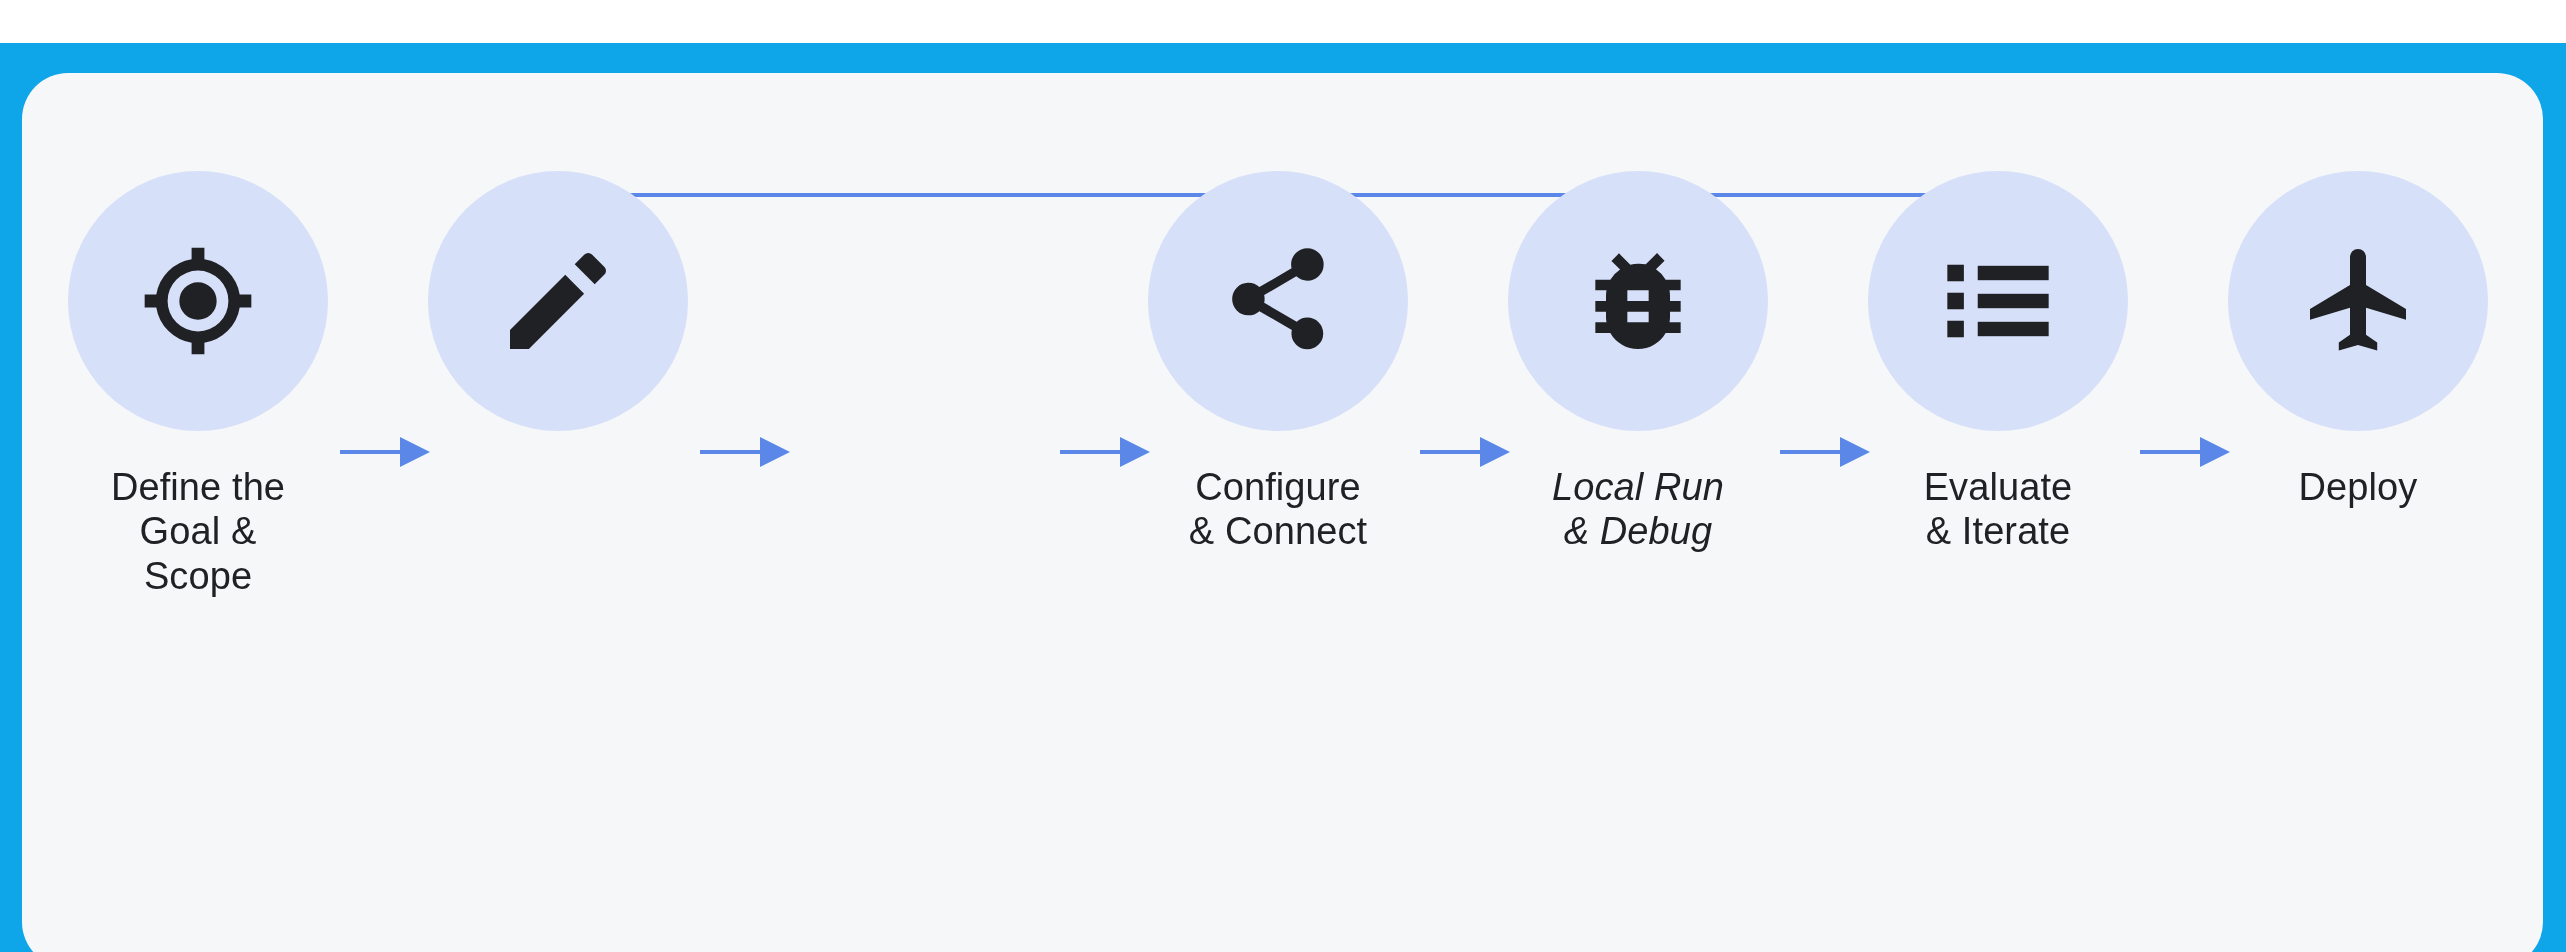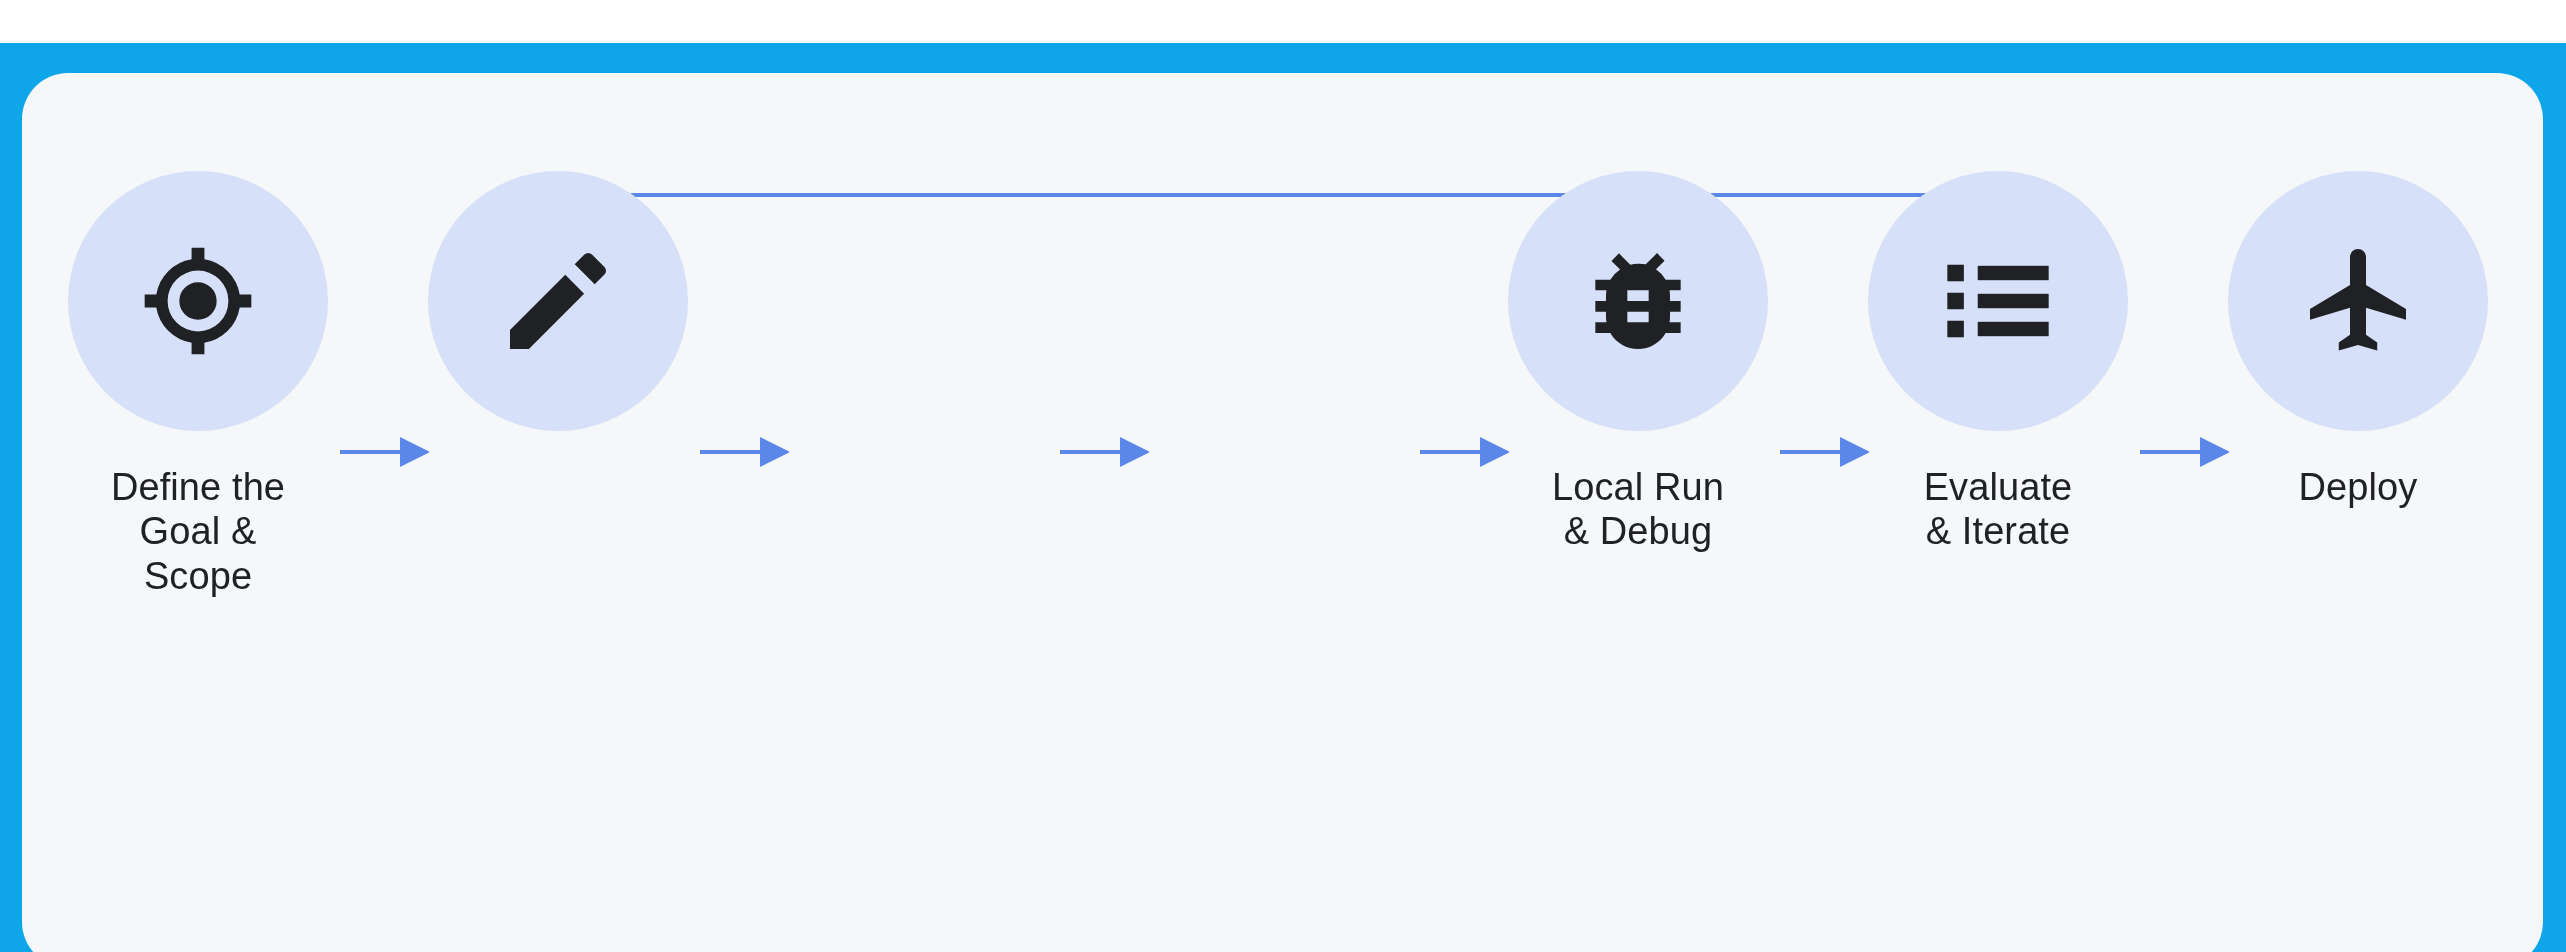--- a/index.html
+++ b/index.html
@@ -139,22 +139,31 @@
   <div class="node" style="left:408px;">
     <div class="bubble">
       <svg viewBox="0 0 24 24" aria-hidden="true">
         <path d="M3 17.46V21h3.54L16.9 10.63l-3.54-3.54L3 17.46z"></path>
         <path d="M20.71 7.04a1 1 0 0 0 0-1.41l-2.34-2.34a1 1 0 0 0-1.41 0l-1.83 1.83 3.75 3.75 1.83-1.83z"></path>
       </svg>
     </div>
   </div>
 
 
+  <div class="node" style="left:1128px;">
+    <div class="bubble">
+      <svg viewBox="0 0 24 24" aria-hidden="true">
+        <path d="M17.5 15.1c-.77 0-1.46.3-1.99.78l-6.1-3.55c.05-.23.08-.47.08-.72s-.03-.49-.08-.72l6.03-3.52c.55.51 1.27.83 2.07.83a3.05 3.05 0 1 0-3.05-3.05c0 .25.03.49.08.72L8.51 9.39a3.05 3.05 0 1 0 0 4.51l6.09 3.56c-.05.21-.08.43-.08.65a2.98 2.98 0 1 0 2.98-3.01z"></path>
+      </svg>
+    </div>
+    <div class="node-label">Configure
+&amp; Connect</div>
+  </div>
 
-  <div class="node" style="left:1488px;">
+  <div class="node" style="left:1488px;font-style:italic;">
     <div class="bubble">
       <svg viewBox="0 0 24 24" aria-hidden="true">
         <path d="M20 8h-2.81a5.98 5.98 0 0 0-1.82-1.96l1.61-1.61-1.41-1.41-2.11 2.11A6.1 6.1 0 0 0 12 5c-.5 0-.98.07-1.44.2L8.43 3.07 7.02 4.48l1.62 1.61A6.05 6.05 0 0 0 6.81 8H4v2h2.09c-.05.33-.09.66-.09 1v1H4v2h2v1c0 .34.04.67.09 1H4v2h2.81a5.99 5.99 0 0 0 10.38 0H20v-2h-2.09c.05-.33.09-.66.09-1v-1h2v-2h-2v-1c0-.34-.04-.67-.09-1H20V8zm-6 8h-4v-2h4v2zm0-4h-4v-2h4v2z"></path>
       </svg>
     </div>
     <div class="node-label">Local Run
 &amp; Debug</div>
   </div>
 
   <div class="node" style="left:2208px;">

